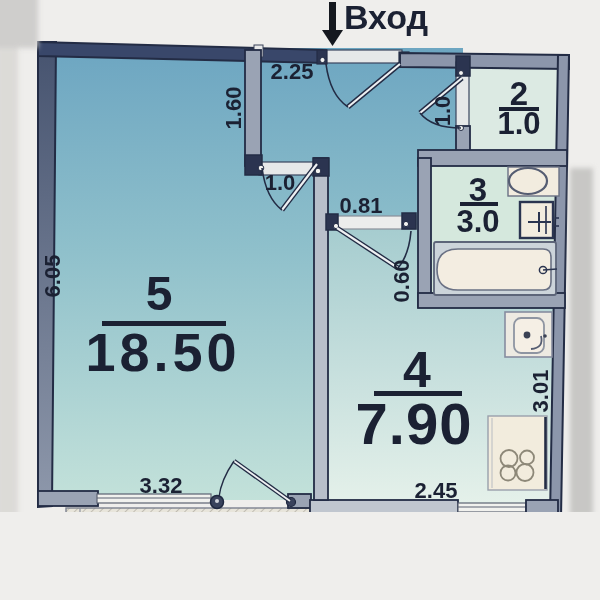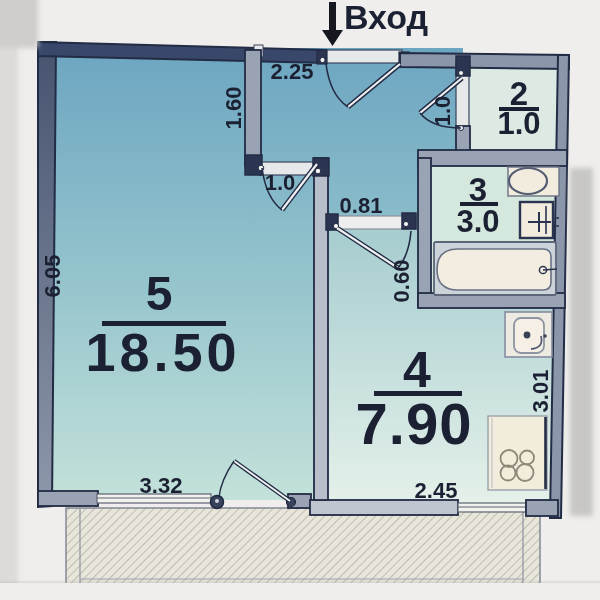--- a/index.html
+++ b/index.html
@@ -1,16 +1,16 @@
 <!DOCTYPE html>
 <html><head>
 <meta charset="utf-8">
 <style>
   html,body{margin:0;padding:0;background:#efeeec;}
-  .wrap{width:600px;height:583px;position:relative;overflow:hidden;background:#efeeec;}
+  .wrap{width:600px;height:512px;position:relative;overflow:hidden;background:#efeeec;}
   svg{position:absolute;left:0;top:0;filter:blur(0.45px);}
   text{font-family:"Liberation Sans",sans-serif;fill:#1b2133;}
 </style>
 </head>
 <body>
 <div class="wrap">
 <svg width="600" height="600" viewBox="0 0 600 600">
 <defs>
   <linearGradient id="cyang" x1="0" y1="42" x2="0" y2="505" gradientUnits="userSpaceOnUse">
     <stop offset="0" stop-color="#6ca5c1"></stop>

